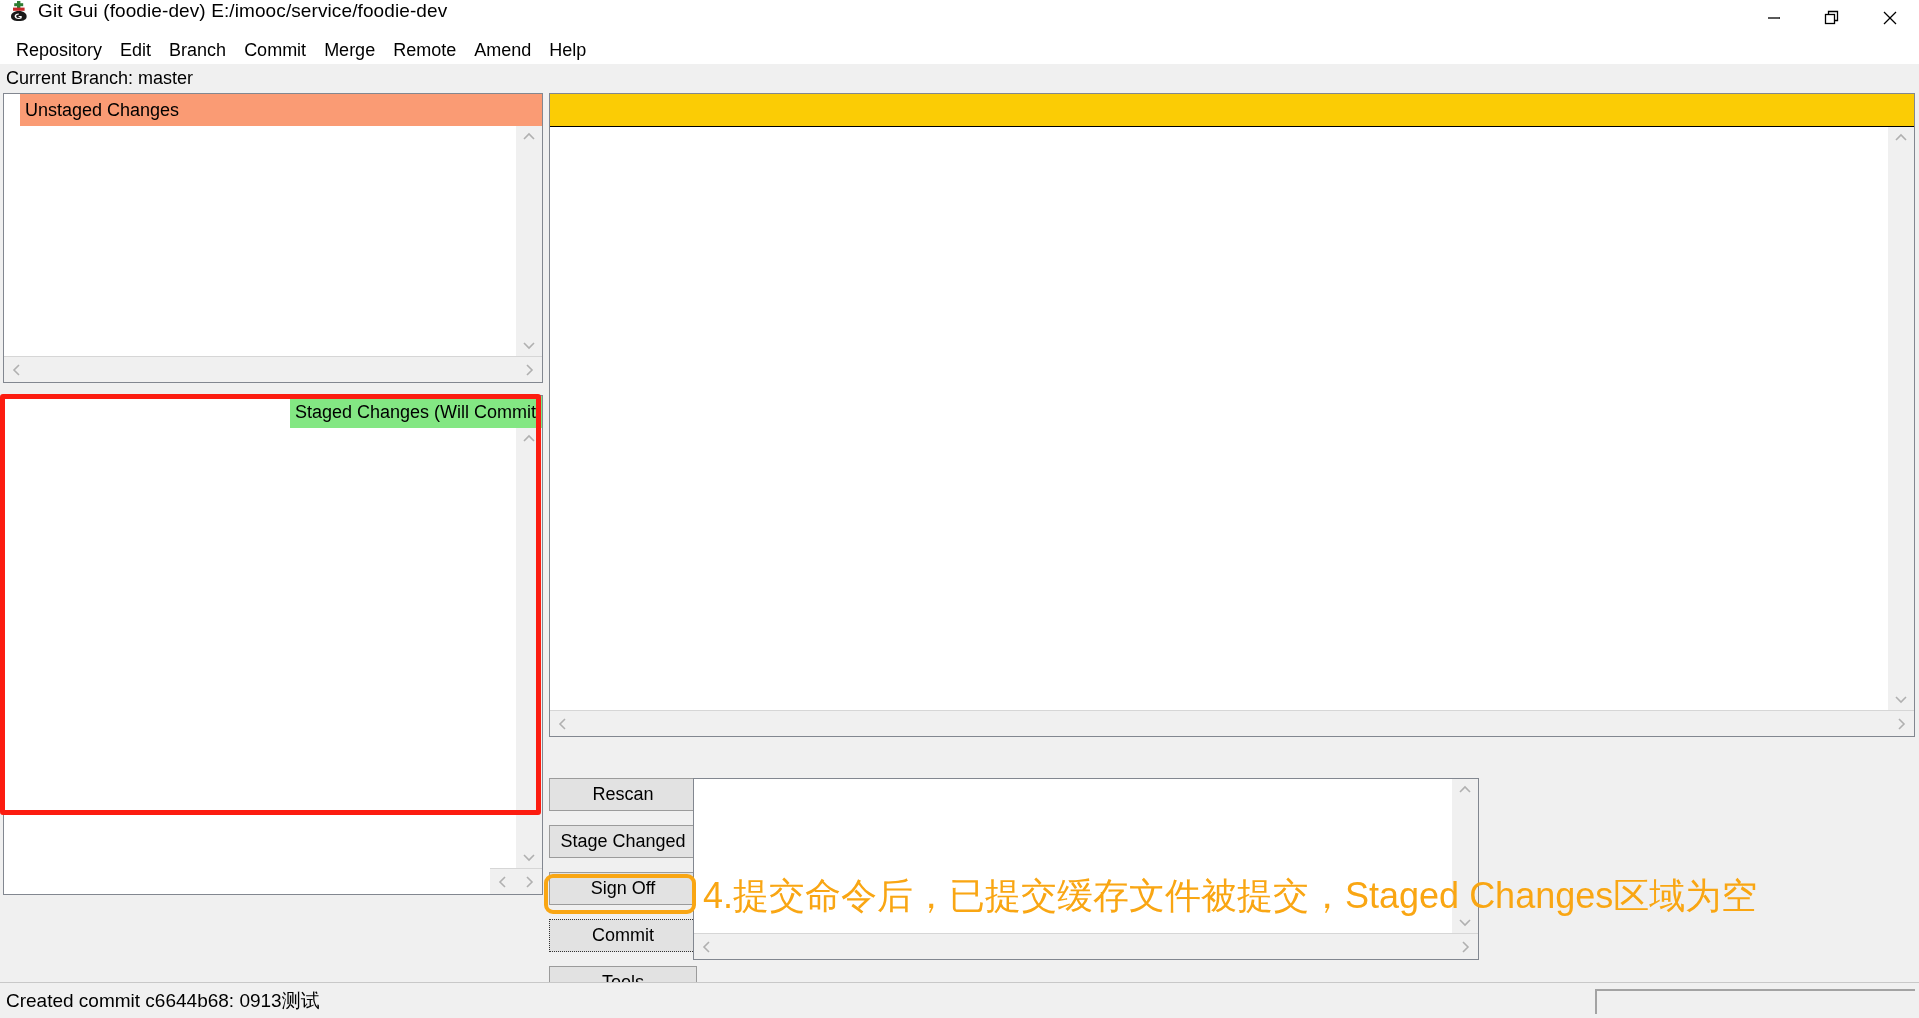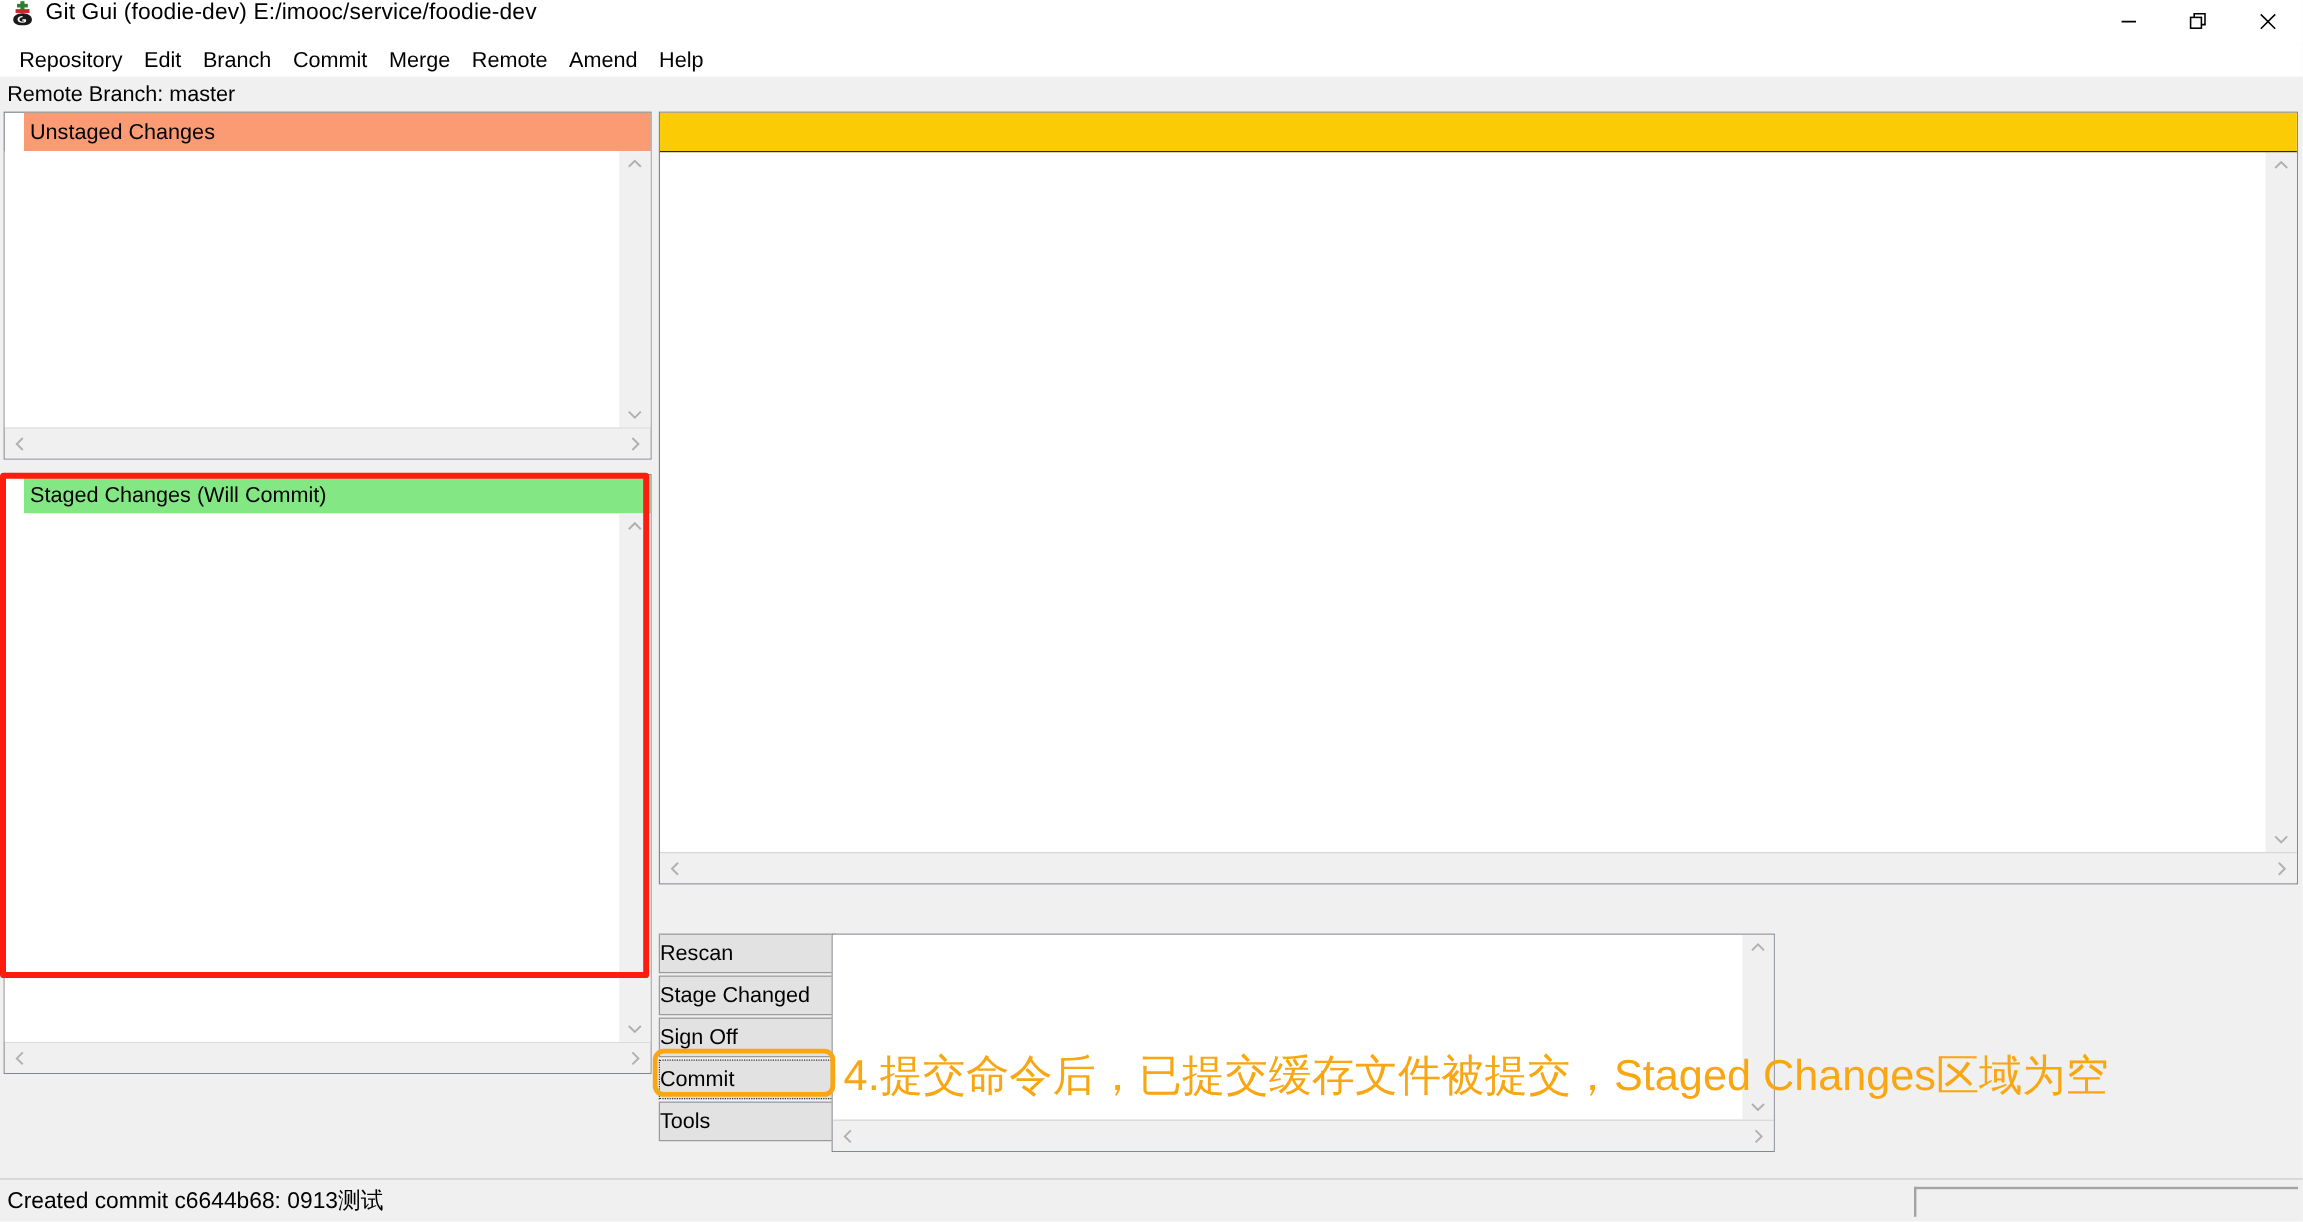--- a/index.html
+++ b/index.html
@@ -67,21 +67,21 @@
     position: absolute; left: 0; top: 93px; width: 545px; height: 900px;
   }
 
   .panel {
     position: absolute; left: 3px; width: 540px;
     background: #ffffff;
     border: 1px solid #828790;
     display: flex; flex-direction: column;
   }
   .panel-unstaged { top: 0; height: 290px; }
-  .panel-staged   { top: 302px; height: 500px; }
+  .panel-staged   { top: 302px; height: 500px; align-items: flex-end; }
 
   .panel-header {
     height: 32px; flex: 0 0 auto;
     display: flex; align-items: center;
     padding-left: 5px;
     font-size: 18px; color: #000;
     white-space: nowrap;
     margin-left: 16px;
   }
   .hdr-unstaged { background: #fa9b74; }
@@ -149,22 +149,22 @@
 
   .btn-col {
     position: absolute; left: 549px; top: 778px; width: 140px;
   }
   .gbtn {
     display: block; width: 148px; height: 33px;
     background: #e2e2e2;
     border: 1px solid #9b9b9b;
     font-family: "Liberation Sans", "DejaVu Sans", sans-serif;
     font-size: 18px; color: #000;
-    text-align: left; line-height: 31px;
-    margin-bottom: 2px;
+    text-align: center; line-height: 31px;
+    margin-bottom: 14px;
     white-space: nowrap;
   }
   .gbtn.focused { border: 1px dotted #333; background: #e2e2e2; }
 
   .commit-focus-ring {
     position: absolute; left: 544px; top: 874px; width: 152px; height: 40px;
     border: 4px solid #f9a613;
     border-radius: 9px;
     pointer-events: none; z-index: 45;
   }
@@ -248,21 +248,21 @@
     <div class="menu-item">Repository</div>
     <div class="menu-item">Edit</div>
     <div class="menu-item">Branch</div>
     <div class="menu-item">Commit</div>
     <div class="menu-item">Merge</div>
     <div class="menu-item">Remote</div>
     <div class="menu-item">Amend</div>
     <div class="menu-item">Help</div>
   </div>
 
-  <div class="branchbar">Remote Branch: master</div>
+  <div class="branchbar">Current Branch: master</div>
 
   <div class="left-col">
 
     <div class="panel panel-unstaged">
       <div class="panel-header hdr-unstaged">Unstaged Changes</div>
       <div class="panel-body">
         <div class="list-area"></div>
         <div class="vscroll">
           <div class="arrow">
             <svg width="18" height="14" viewBox="0 0 18 14">

